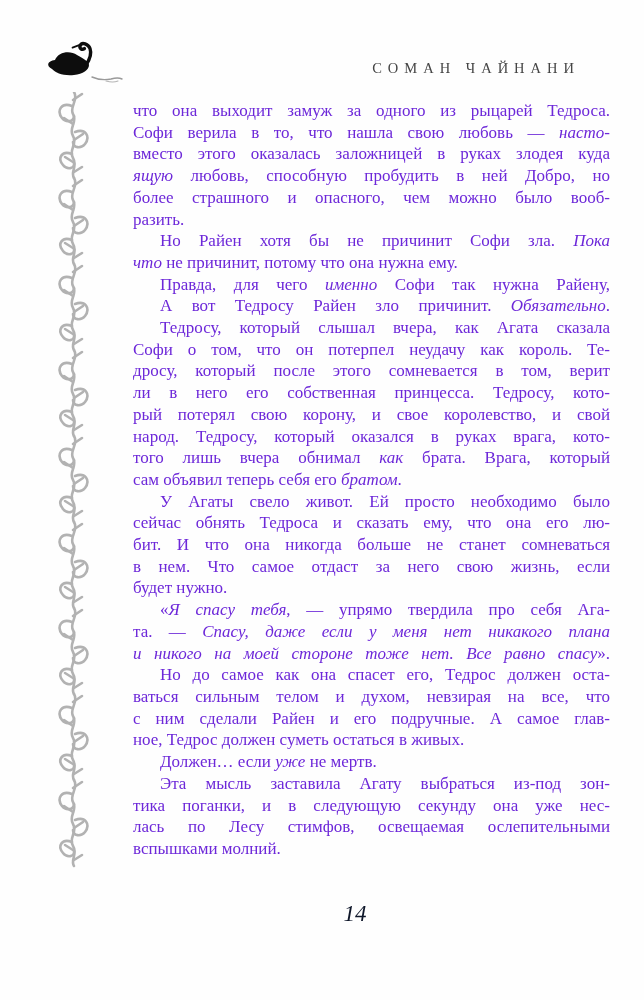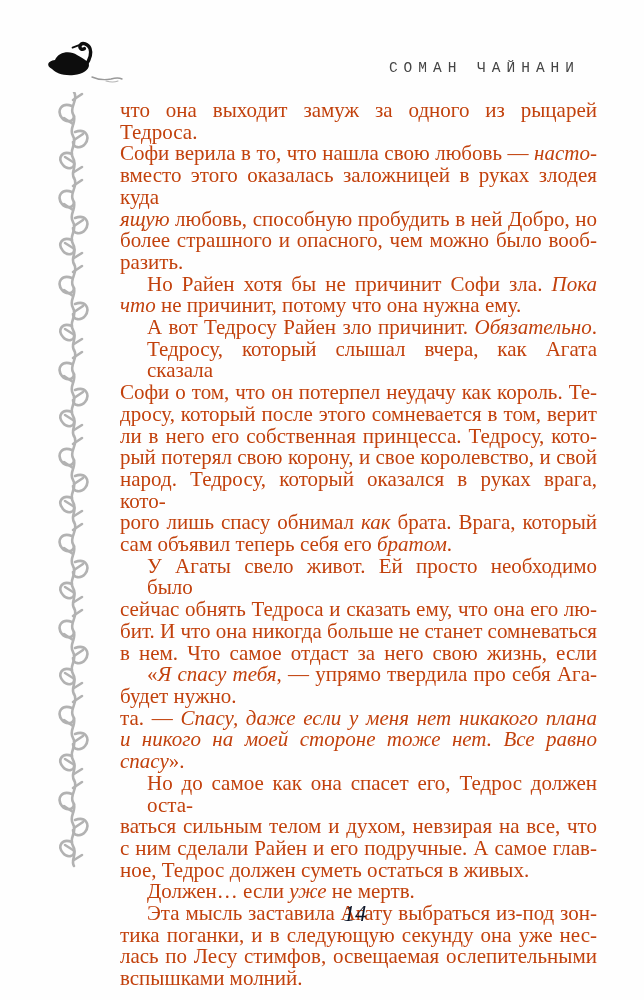--- a/index.html
+++ b/index.html
@@ -5,26 +5,26 @@
   html,body{margin:0;padding:0;}
   body{
     width:644px;height:1000px;background:#ffffff;position:relative;
     font-family:"Liberation Serif", serif;overflow:hidden;
   }
   .page{position:absolute;inset:0;background:#fefefe;}
   .swan{position:absolute;left:44px;top:36px;width:80px;height:56px;}
   .author{
     position:absolute;top:60px;right:64px;
     font-size:14.5px;letter-spacing:6px;color:#454545;
-    font-family:Liberation Mono, monospace;white-space:nowrap;
+    font-family:Liberation Serif, serif;white-space:nowrap;
   }
   .vine{position:absolute;left:50px;top:92px;width:48px;height:780px;}
   .text{
-    position:absolute;left:120px;top:100px;width:477px;
-    font-size:21px;line-height:21.7px;color:#c2410c;
+    position:absolute;left:133px;top:100px;width:477px;
+    font-size:17px;line-height:21.7px;color:#6d28d9;
   }
   .line{text-align:justify;text-align-last:justify;}
   .line.end{text-align-last:left;font-family:Liberation Serif, serif;}
   .line.indent{padding-left:27px;}
   .it{font-style:italic;}
   .pagenum{
     position:absolute;left:133px;top:901px;width:444px;
     text-align:center;font-size:23px;font-style:italic;color:#0f172a;
   }
 </style>
@@ -70,35 +70,36 @@
 
   <div class="text" id="text-block">
       <div class="line"><span>что она выходит замуж за одного из рыцарей Тедроса.</span></div>
       <div class="line"><span>Софи верила в то, что нашла свою любовь — </span><span class="it">насто-</span></div>
       <div class="line"><span>вместо этого оказалась заложницей в руках злодея куда</span></div>
       <div class="line"><span class="it">ящую</span><span> любовь, способную пробудить в ней Добро, но</span></div>
       <div class="line"><span>более страшного и опасного, чем можно было вооб-</span></div>
       <div class="line end"><span>разить.</span></div>
       <div class="line indent"><span>Но Райен хотя бы не причинит Софи зла. </span><span class="it">Пока</span></div>
       <div class="line end"><span class="it">что</span><span> не причинит, потому что она нужна ему.</span></div>
+      <div class="line indent"><span>Правда, для чего </span><span class="it">именно</span><span> Софи так нужна Райену,</span></div>
       <div class="line indent"><span>А вот Тедросу Райен зло причинит. </span><span class="it">Обязательно</span><span>.</span></div>
       <div class="line indent"><span>Тедросу, который слышал вчера, как Агата сказала</span></div>
       <div class="line"><span>Софи о том, что он потерпел неудачу как король. Те-</span></div>
       <div class="line"><span>дросу, который после этого сомневается в том, верит</span></div>
       <div class="line"><span>ли в него его собственная принцесса. Тедросу, кото-</span></div>
       <div class="line"><span>рый потерял свою корону, и свое королевство, и свой</span></div>
       <div class="line"><span>народ. Тедросу, который оказался в руках врага, кото-</span></div>
-      <div class="line"><span>рого лишь спасу обнимал </span><span class="it">как</span><span> брата. Врага, который</span></div>
+      <div class="line"><span>того лишь вчера обнимал </span><span class="it">как</span><span> брата. Врага, который</span></div>
       <div class="line end"><span>сам объявил теперь себя его </span><span class="it">братом</span><span>.</span></div>
       <div class="line indent"><span>У Агаты свело живот. Ей просто необходимо было</span></div>
       <div class="line"><span>сейчас обнять Тедроса и сказать ему, что она его лю-</span></div>
       <div class="line"><span>бит. И что она никогда больше не станет сомневаться</span></div>
       <div class="line"><span>в нем. Что самое отдаст за него свою жизнь, если</span></div>
+      <div class="line end"><span>будет нужно.</span></div>
       <div class="line indent"><span>«</span><span class="it">Я спасу тебя</span><span>, — упрямо твердила про себя Ага-</span></div>
-      <div class="line end"><span>будет нужно.</span></div>
       <div class="line"><span>та. — </span><span class="it">Спасу, даже если у меня нет никакого плана</span></div>
       <div class="line"><span class="it">и никого на моей стороне тоже нет. Все равно спасу</span><span>».</span></div>
       <div class="line indent"><span>Но до самое как она спасет его, Тедрос должен оста-</span></div>
       <div class="line"><span>ваться сильным телом и духом, невзирая на все, что</span></div>
       <div class="line"><span>с ним сделали Райен и его подручные. А самое глав-</span></div>
       <div class="line end"><span>ное, Тедрос должен суметь остаться в живых.</span></div>
       <div class="line indent end"><span>Должен… если </span><span class="it">уже</span><span> не мертв.</span></div>
       <div class="line indent"><span>Эта мысль заставила Агату выбраться из-под зон-</span></div>
       <div class="line"><span>тика поганки, и в следующую секунду она уже нес-</span></div>
       <div class="line"><span>лась по Лесу стимфов, освещаемая ослепительными</span></div>

